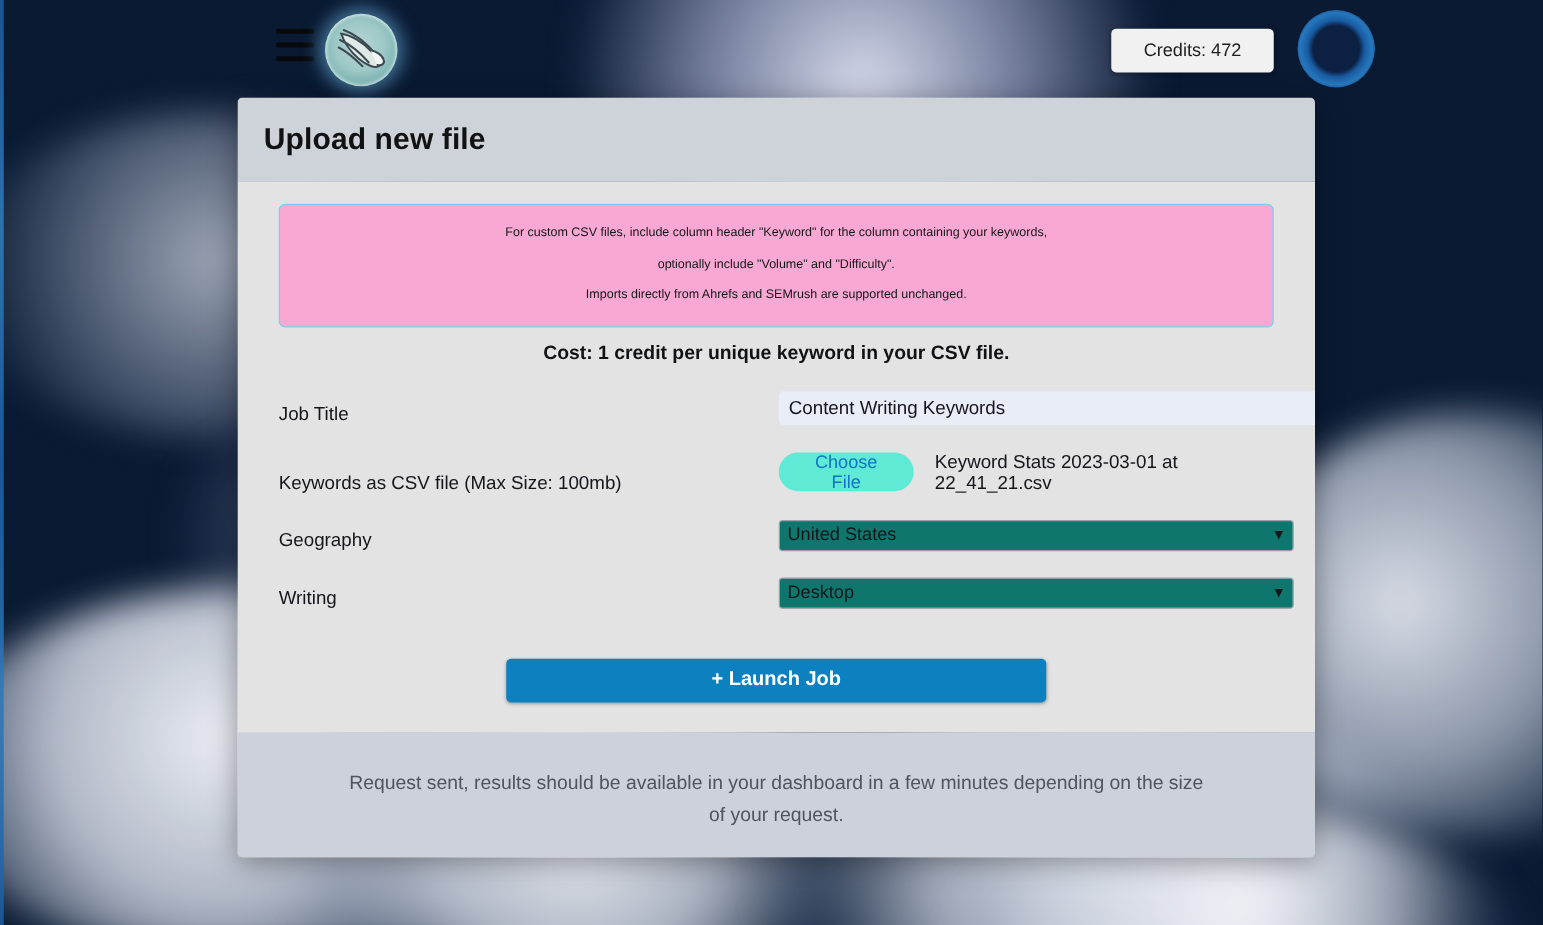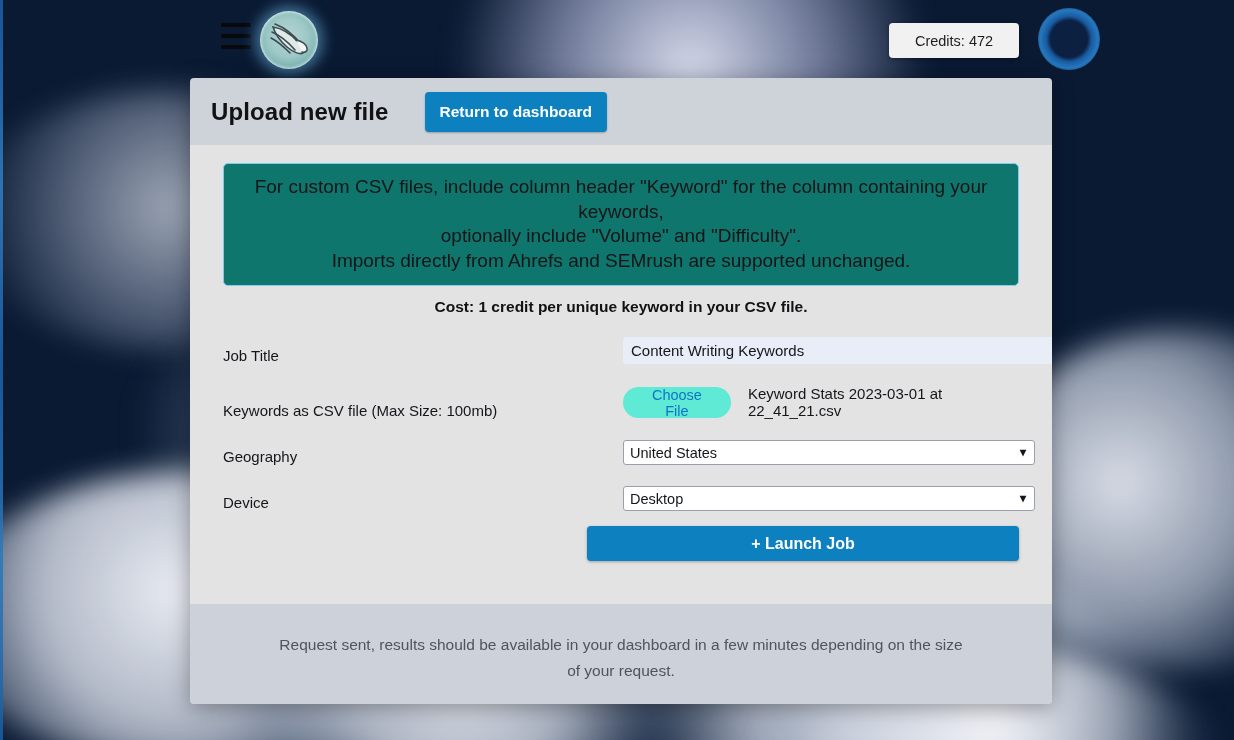--- a/index.html
+++ b/index.html
@@ -136,24 +136,24 @@
     font-family: "Liberation Sans", sans-serif;
     box-shadow: 0 1px 2px rgba(0,0,0,0.25);
   }
   #card-body {
     background: #e3e3e4;
     padding: 18px 33px 0 33px;
   }
   #info-box {
     border: 1px solid #7ecdf0;
     border-radius: 5px;
-    background: #0f766e;
+    background: #f9a8d4;
     padding: 11px 16px 12px 16px;
     text-align: center;
-    font-size: 19px;
+    font-size: 10px;
     line-height: 24.5px;
     color: #141518;
   }
   #cost-line {
     text-align: center;
     font-weight: 700;
     font-size: 15.5px;
     color: #111214;
     margin-top: 12px;
   }
@@ -199,21 +199,21 @@
     font-size: 15px;
     color: #15161a;
   }
   .select-wrap {
     position: relative;
     width: 412px;
   }
   .select-wrap select {
     width: 412px;
     height: 25px;
-    background: #ffffff;
+    background: #0f766e;
     border: 1px solid #9aa0aa;
     border-radius: 3px;
     padding: 0 24px 0 6px;
     font-size: 14.5px;
     color: #15161a;
     font-family: "Liberation Sans", sans-serif;
     box-sizing: border-box;
     -webkit-appearance: none;
     appearance: none;
     outline: none;
@@ -223,23 +223,23 @@
     position: absolute;
     right: 9px; top: 50%;
     transform: translateY(-55%);
     pointer-events: none;
     font-size: 12px;
     color: #15161a;
     font-weight: 700;
   }
   #launch-row {
     display: flex;
-    justify-content: flex-end;
-    margin-top: 15px;
-    padding-bottom: 43px;
+    justify-content: center;
+    margin-top: 40px;
+    padding-bottom: 24px;
   }
   #launch-btn {
     width: 432px;
     height: 35px;
     background: #0d80c0;
     color: #ffffff;
     font-size: 16px;
     font-weight: 700;
     border: none;
     border-radius: 4px;
@@ -295,21 +295,20 @@
     <span>Credits: 472</span>
   </div>
 
   <div id="ring"></div>
 </div>
 
 <div id="card">
 
   <div id="card-header">
     <div id="page-title">Upload new file</div>
-    <button id="return-btn">Return to dashboard</button>
   </div>
 
   <div id="card-body">
 
     <div id="info-box">
       <div>For custom CSV files, include column header "Keyword" for the column containing your keywords,</div>
       <div>optionally include "Volume" and "Difficulty".</div>
       <div>Imports directly from Ahrefs and SEMrush are supported unchanged.</div>
     </div>
 
@@ -336,21 +335,21 @@
         <div class="select-wrap">
           <select id="geography-select">
             <option>United States</option>
           </select>
           <span class="chev">▾</span>
         </div>
       </div>
     </div>
 
     <div class="form-row">
-      <div class="form-label">Device</div>
+      <div class="form-label">Writing</div>
       <div class="form-control">
         <div class="select-wrap">
           <select id="device-select">
             <option>Desktop</option>
           </select>
           <span class="chev">▾</span>
         </div>
       </div>
     </div>
 

